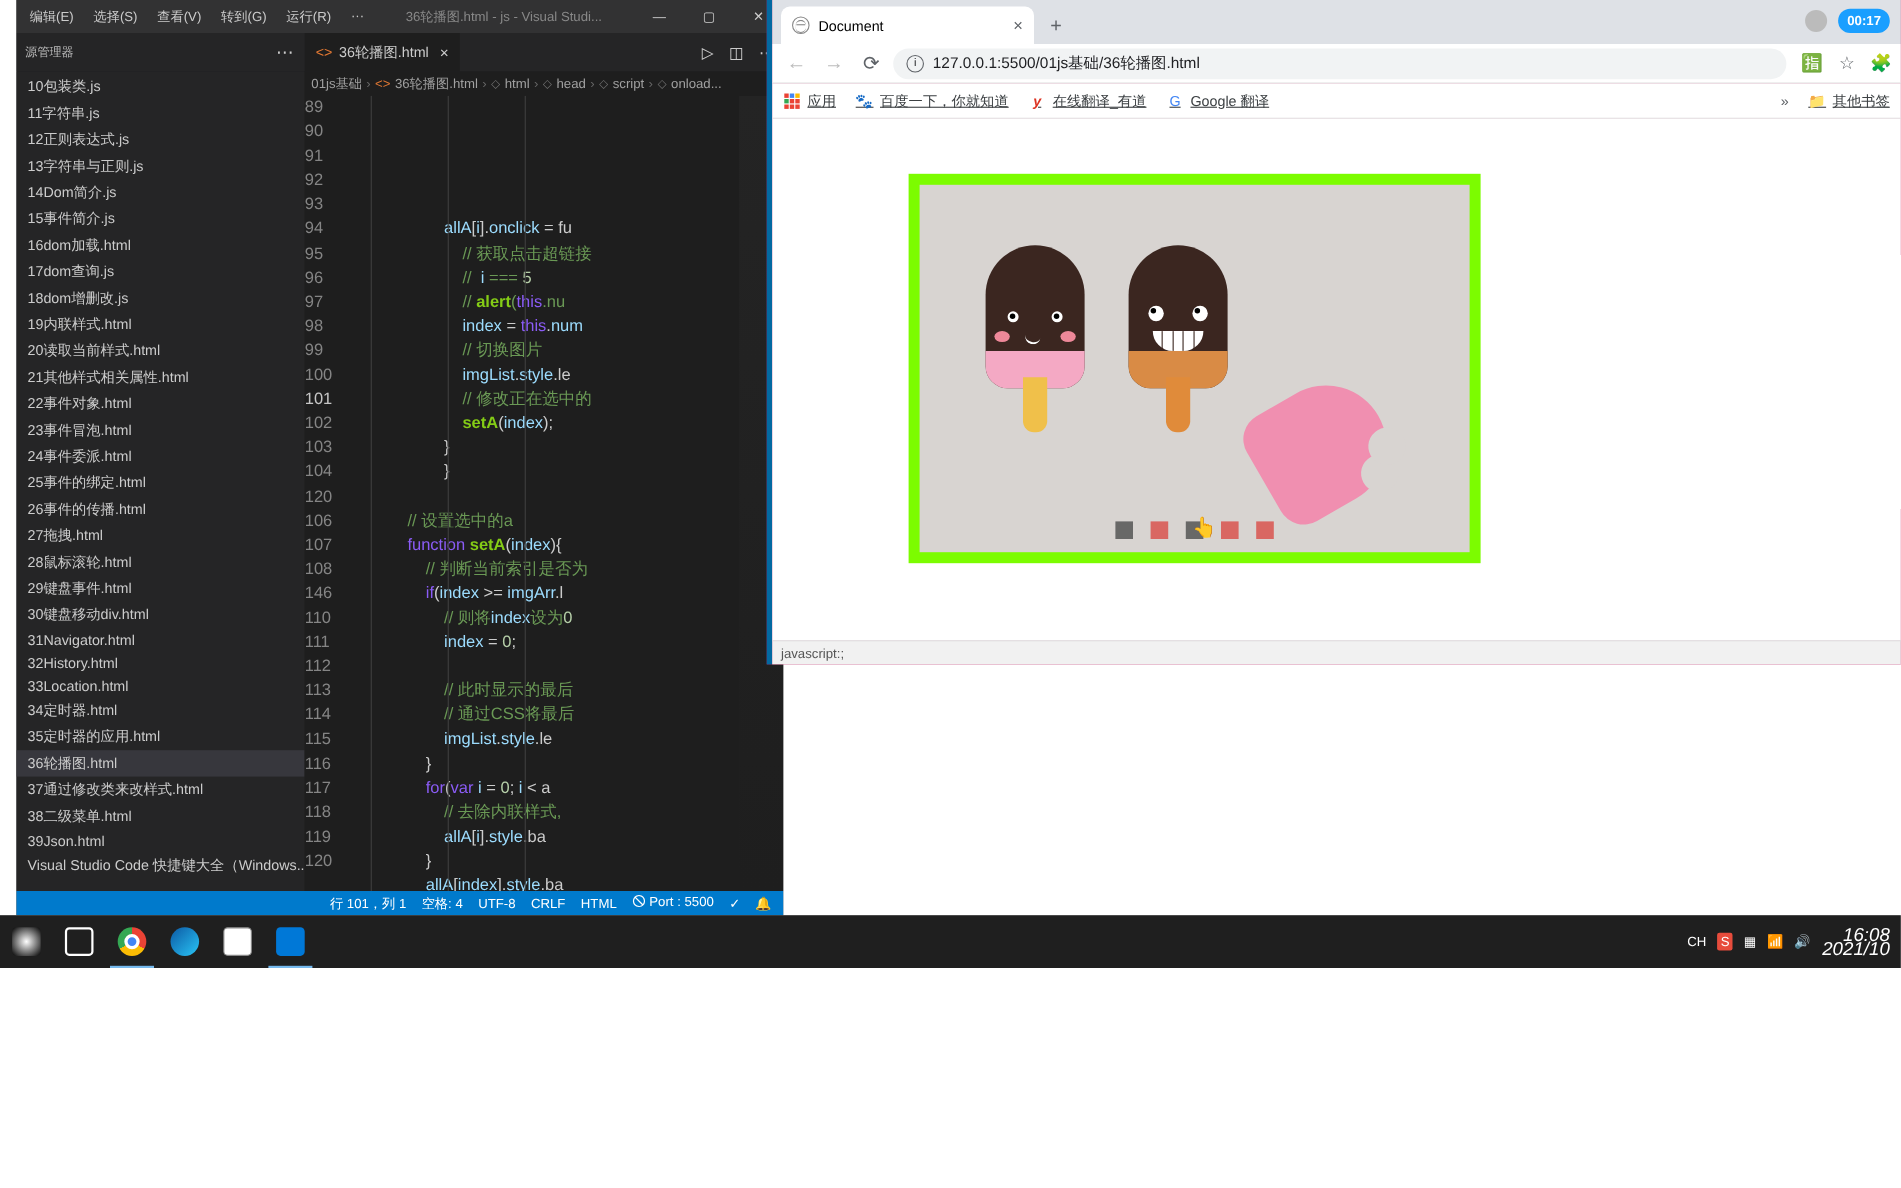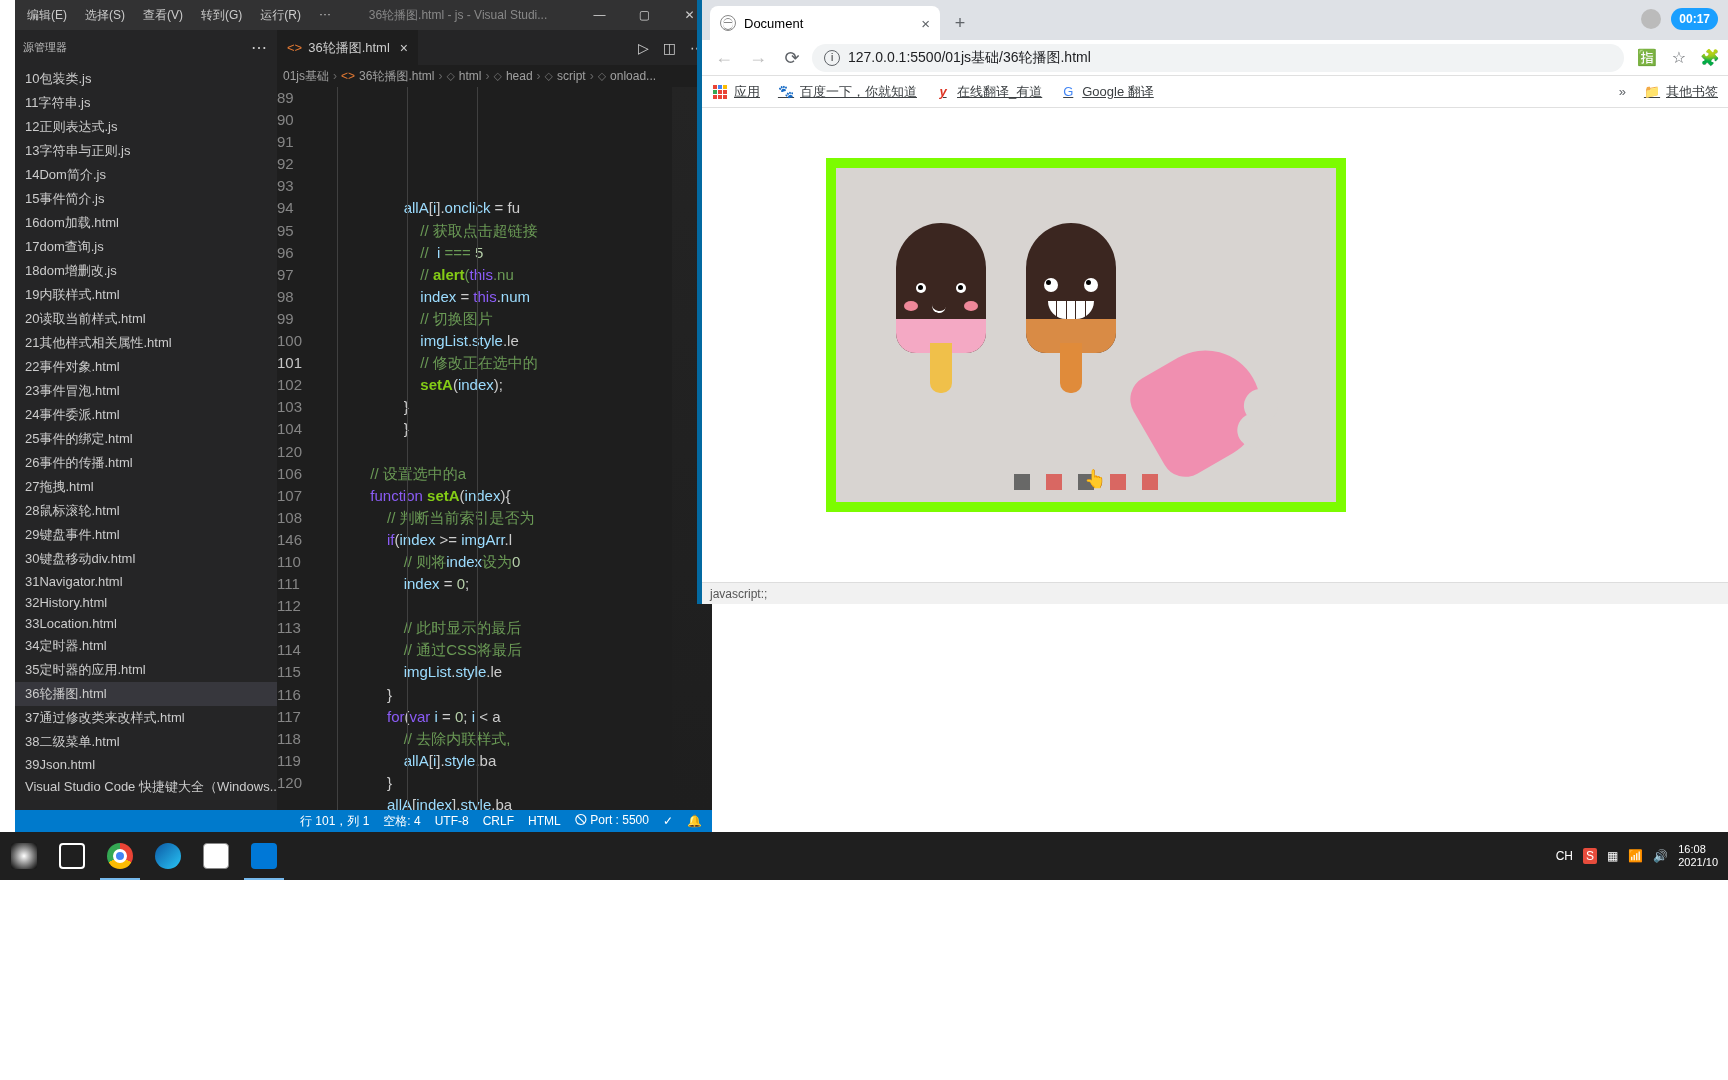--- a/index.html
+++ b/index.html
@@ -106,21 +106,21 @@
 .cursor-ptr { position:absolute; font-size:18px; color:#000; pointer-events:none;}
 
 .browser-status { height:22px; background:#f1f1f1; border-top:1px solid #ddd; font-size:12px; color:#555; padding-left:8px; display:flex; align-items:center;}
 
 
 .taskbar { position:absolute; left:0; right:0; top:832px; height:48px; background:#1f1f1f; display:flex; align-items:center; }
 .taskbar .tb-item { width:48px; height:48px; display:flex; align-items:center; justify-content:center; position:relative;}
 .taskbar .tb-item.active::after { content:""; position:absolute; bottom:0; left:4px; right:4px; height:2px; background:#76b9ed;}
 .tb-ico { width:26px; height:26px; border-radius:4px; }
 .tray { margin-left:auto; display:flex; align-items:center; gap:10px; padding-right:10px; color:#fff; font-size:12px;}
-.tray .clock { line-height:13px; font-size:11px;}
+.tray .clock { text-align:right; line-height:13px; font-size:17px;font-style:italic;}
 </style>
 </head>
 <body>
 
 <div class="vscode">
   <div class="title-bar">
     <div class="menu-items">
       <span>编辑(E)</span>
       <span>选择(S)</span>
       <span>查看(V)</span>

